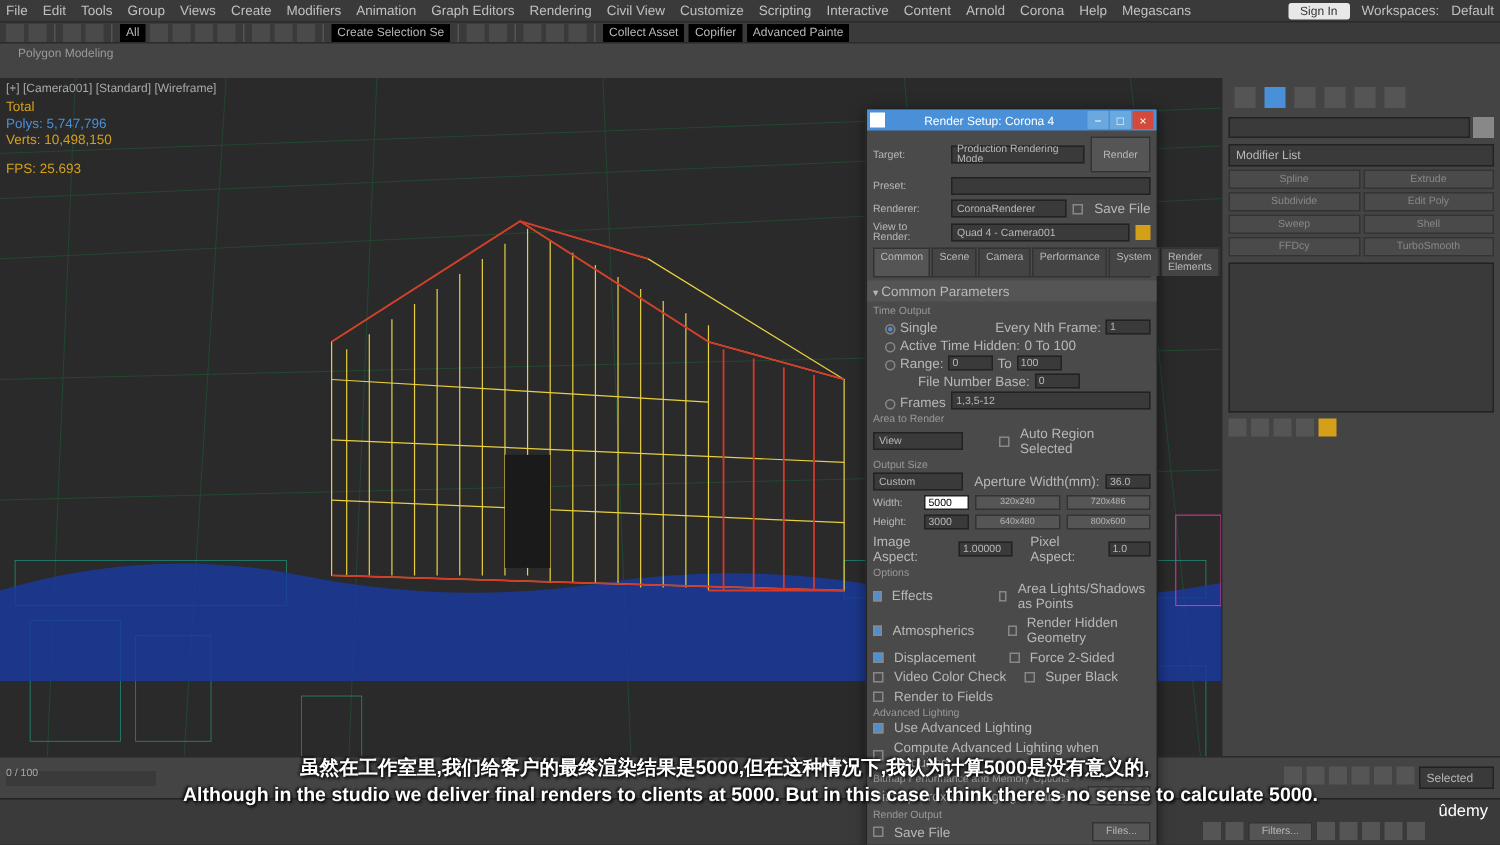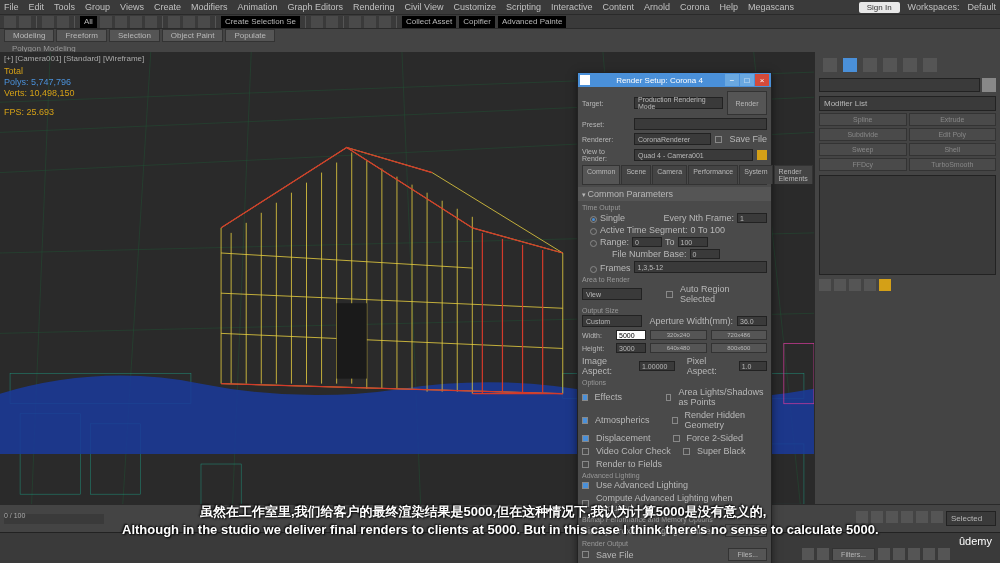--- a/index.html
+++ b/index.html
@@ -127,27 +127,20 @@
   <span class="tb-icon"></span>
   <span class="tb-icon"></span>
   <span class="tb-sep"></span>
   <span class="tb-dropdown">Collect Asset</span>
   <span class="tb-dropdown">Copifier</span>
   <span class="tb-dropdown">Advanced Painte</span>
 </div>
 
 <div class="ribbon">
   <div style="display:flex;flex-direction:column">
-    <div style="display:flex">
-      <div class="ribbon-tab">Modeling</div>
-      <div class="ribbon-tab">Freeform</div>
-      <div class="ribbon-tab">Selection</div>
-      <div class="ribbon-tab">Object Paint</div>
-      <div class="ribbon-tab">Populate</div>
-    </div>
     <div class="ribbon-label">Polygon Modeling</div>
   </div>
 </div>
 
 <div class="main-area">
   <div class="viewport">
     <div class="vp-label">[+] [Camera001] [Standard] [Wireframe]</div>
     <div class="vp-stats">
       <div style="color:#d4a017">Total</div>
       <div class="polys"><span>Polys:</span> <span>5,747,796</span></div>
@@ -314,21 +307,21 @@
 
     <div class="rd-group-label">Time Output</div>
     <div class="rd-radio-row">
         <div class="rd-radio checked"></div>
         <span>Single</span>
         <span style="margin-left:auto">Every Nth Frame:</span>
         <div class="rd-spinner">1</div>
       </div>
     <div class="rd-radio-row">
         <div class="rd-radio"></div>
-        <span>Active Time Segment:</span> 
+        <span>Active Time Hidden:</span> 
         <span>0 To 100</span>
       </div>
     <div class="rd-radio-row">
         <div class="rd-radio"></div>
         <span>Range:</span>
         <div class="rd-spinner">0</div>
         <span>To</span>
         <div class="rd-spinner">100</div>
       </div>
     <div class="rd-radio-row" style="margin-left:30px">

